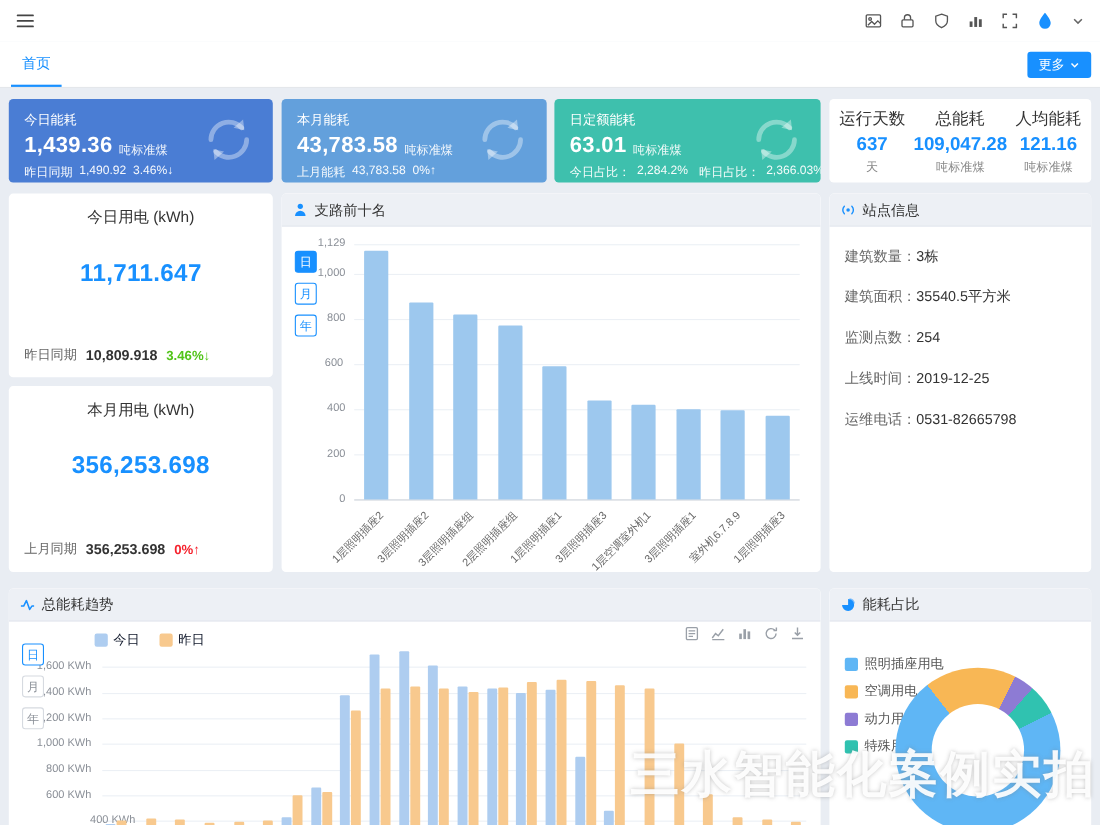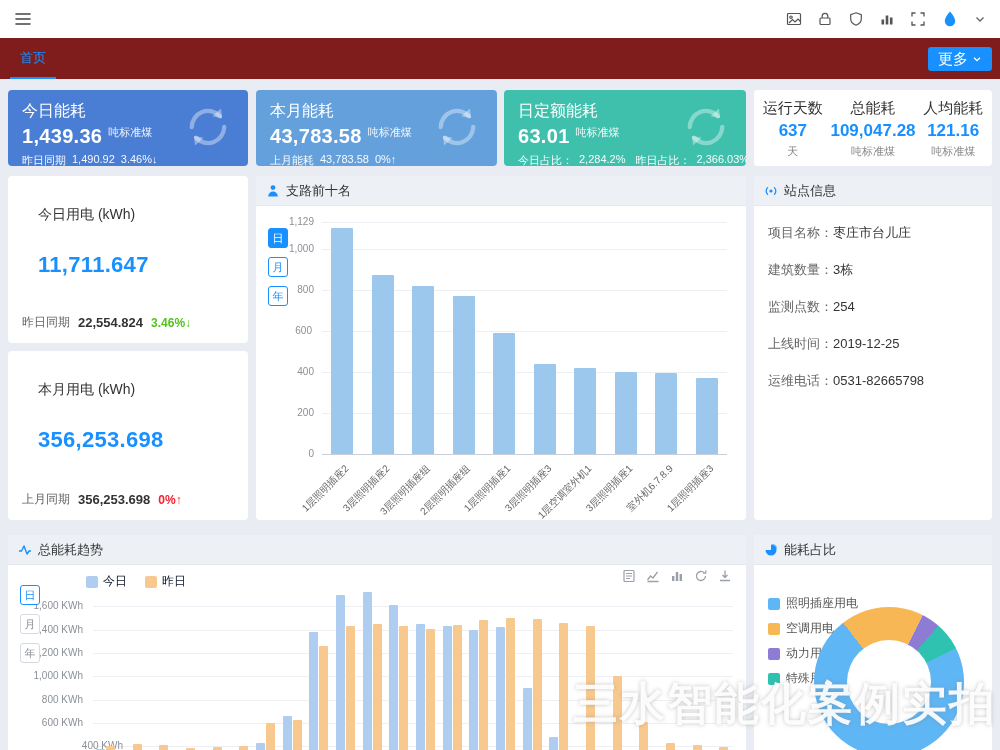--- a/index.html
+++ b/index.html
@@ -5,49 +5,49 @@
   html,body{margin:0;padding:0;}
   body{font-family:"Liberation Sans","DejaVu Sans",sans-serif;-webkit-font-smoothing:antialiased;}
   .page{position:relative;width:1000px;height:750px;overflow:hidden;background:#e9edf3;}
 
   
   .topbar{position:absolute;top:0;left:0;right:0;height:38px;background:#fff;display:flex;align-items:center;justify-content:space-between;padding:0 14px;box-sizing:border-box;}
   .topbar-right{display:flex;align-items:center;gap:15px;}
   .tico{display:inline-flex;align-items:center;cursor:pointer;}
 
   
-  .tabbar{position:absolute;top:38px;left:0;right:0;height:42px;background:#7f1d1d;border-bottom:1px solid #e4e7eb;box-sizing:border-box;}
+  .tabbar{position:absolute;top:38px;left:0;right:0;height:42px;background:#ffffff;border-bottom:1px solid #e4e7eb;box-sizing:border-box;}
   .tab{position:absolute;left:10px;top:0;height:100%;display:flex;align-items:center;padding:0 10px;font-size:13px;color:var(--accent);border-bottom:2px solid var(--accent);box-sizing:border-box;cursor:pointer;}
-  .more-btn{position:absolute;right:8px;top:9px;height:24px;background:var(--accent);color:#fff;border:none;border-radius:3px;font-size:15px;display:flex;align-items:center;gap:4px;padding:0 10px;cursor:pointer;font-family:inherit;}
+  .more-btn{position:absolute;right:8px;top:9px;height:24px;background:var(--accent);color:#fff;border:none;border-radius:3px;font-size:12px;display:flex;align-items:center;gap:4px;padding:0 10px;cursor:pointer;font-family:inherit;}
 
   .content{position:absolute;top:80px;left:0;right:0;bottom:0;}
 
   
   .kpi-card{position:absolute;border-radius:4px;color:#fff;padding:11px 14px;box-sizing:border-box;overflow:hidden;}
-  .kpi-title{font-size:16px;}
-  .kpi-value-row{margin-top:3px;display:flex;align-items:flex-start;gap:6px;}
+  .kpi-title{font-size:12px;}
+  .kpi-value-row{margin-top:3px;display:flex;align-items:flex-end;gap:6px;}
   .kpi-value{font-size:20px;font-weight:bold;letter-spacing:.3px;}
   .kpi-unit{font-size:11px;opacity:.92;}
   .kpi-compare{font-size:11px;margin-top:5px;display:flex;gap:6px;opacity:.95;white-space:nowrap;}
   .refresh-svg{position:absolute;right:14px;top:11px;width:52px;height:52px;}
 
   
   .panel{position:absolute;background:#fff;border-radius:4px;overflow:hidden;}
   .panel-header{height:30px;background:#edf0f5;display:flex;align-items:center;gap:6px;padding:0 10px;font-size:13px;color:#333;box-sizing:border-box;border-bottom:1px solid #e3e7ee;}
   .panel-body{position:absolute;top:30px;left:0;right:0;bottom:0;}
 
   
   .stats{display:flex;align-items:stretch;padding:9px 4px;box-sizing:border-box;}
   .stat-col{flex:1;text-align:center;}
   .stat-label{font-size:15px;color:#333;}
   .stat-value{font-size:17px;font-weight:bold;margin-top:3px;}
   .stat-unit{font-size:11px;color:#888;margin-top:3px;}
 
   
-  .elec-card{position:absolute;background:#fff;border-radius:4px;padding:30px;box-sizing:border-box;overflow:hidden;}
+  .elec-card{position:absolute;background:#fff;border-radius:4px;padding:13px;box-sizing:border-box;overflow:hidden;text-align:center;}
   .elec-title{font-size:14px;color:#333;}
   .elec-value{font-size:22px;font-weight:bold;margin-top:28px;letter-spacing:.3px;}
   .elec-footer{position:absolute;left:14px;right:14px;bottom:12px;font-size:12px;color:#666;display:flex;align-items:center;gap:8px;white-space:nowrap;}
   .elec-footer b{color:#333;font-size:13px;}
   .delta-down{color:var(--green);font-weight:bold;font-size:12px;}
   .delta-up{color:var(--red);font-weight:bold;font-size:12px;}
   .accent{color:var(--accent);}
 
   
   .period-group{position:absolute;left:12px;top:22px;display:flex;flex-direction:column;gap:9px;z-index:5;}
@@ -226,21 +226,21 @@
         <div class="stat-value accent">121.16</div>
         <div class="stat-unit">吨标准煤</div>
       </div>
     </section>
 
     <section class="elec-card" style="left:8px;top:96px;width:240px;height:167px;">
       <div class="elec-title">今日用电 (kWh)</div>
       <div class="elec-value accent">11,711.647</div>
       <div class="elec-footer">
         <span>昨日同期</span>
-        <b>22,554.824</b>
+        <b>10,809.918</b>
         <span class="delta-down">3.46%↓</span>
       </div>
     </section>
 
     <section class="elec-card" style="left:8px;top:271px;width:240px;height:169px;">
       <div class="elec-title">本月用电 (kWh)</div>
       <div class="elec-value accent">356,253.698</div>
       <div class="elec-footer">
         <span>上月同期</span>
         <b>356,253.698</b>
@@ -308,26 +308,26 @@
         <span class="tico" style="color:var(--accent)">
           <svg width="14" height="14" viewBox="0 0 14 14">
               <circle cx="7" cy="7" r="1.6" fill="currentColor"></circle>
               <path d="M3.6 10.4a4.8 4.8 0 0 1 0-6.8M10.4 3.6a4.8 4.8 0 0 1 0 6.8" stroke="currentColor" fill="none" stroke-width="1.3" stroke-linecap="round"></path>
             </svg>
         </span>
         <span>站点信息</span>
       </div>
       <div class="panel-body" style="padding-top:8px;">
         <div class="site-row">
-            <span class="site-label">项目名称：</span>
-            <span class="site-value">枣庄市台儿庄</span>
-          </div>
-        <div class="site-row">
             <span class="site-label">建筑数量：</span>
             <span class="site-value">3栋</span>
+          </div>
+        <div class="site-row">
+            <span class="site-label">建筑面积：</span>
+            <span class="site-value">35540.5平方米</span>
           </div>
         <div class="site-row">
             <span class="site-label">监测点数：</span>
             <span class="site-value">254</span>
           </div>
         <div class="site-row">
             <span class="site-label">上线时间：</span>
             <span class="site-value">2019-12-25</span>
           </div>
         <div class="site-row">

